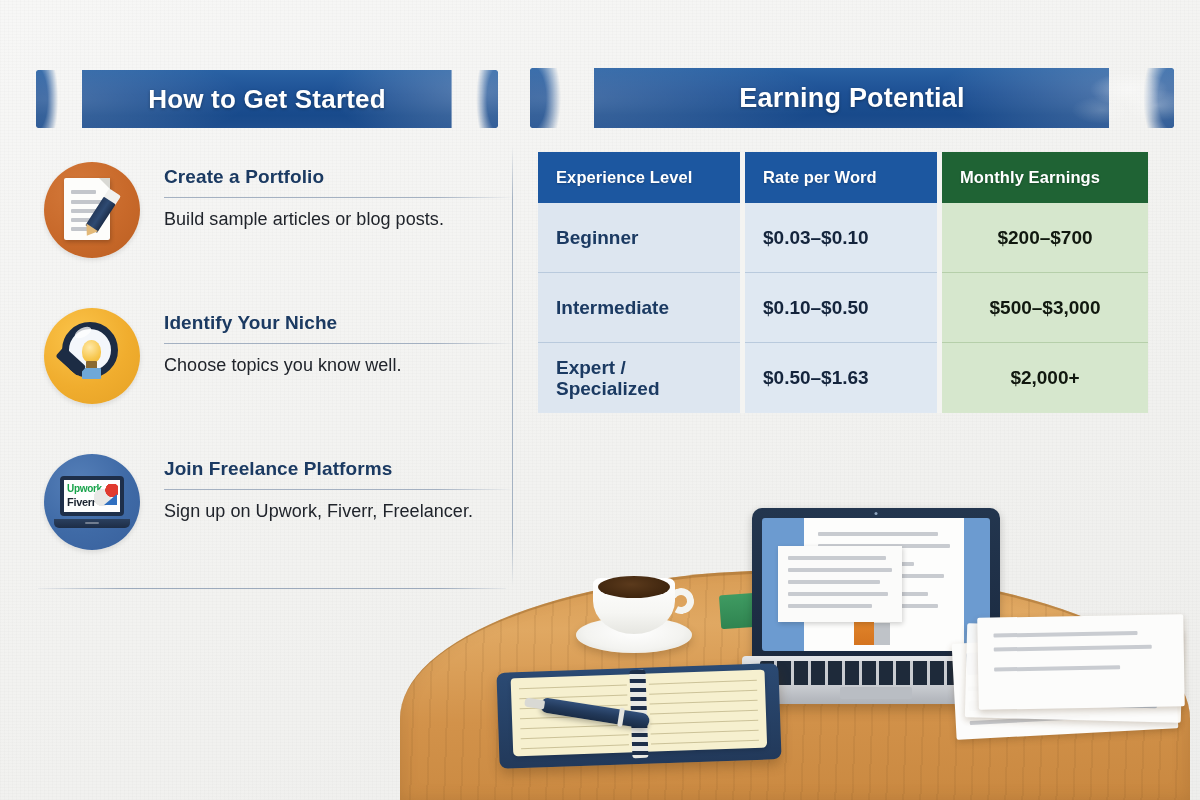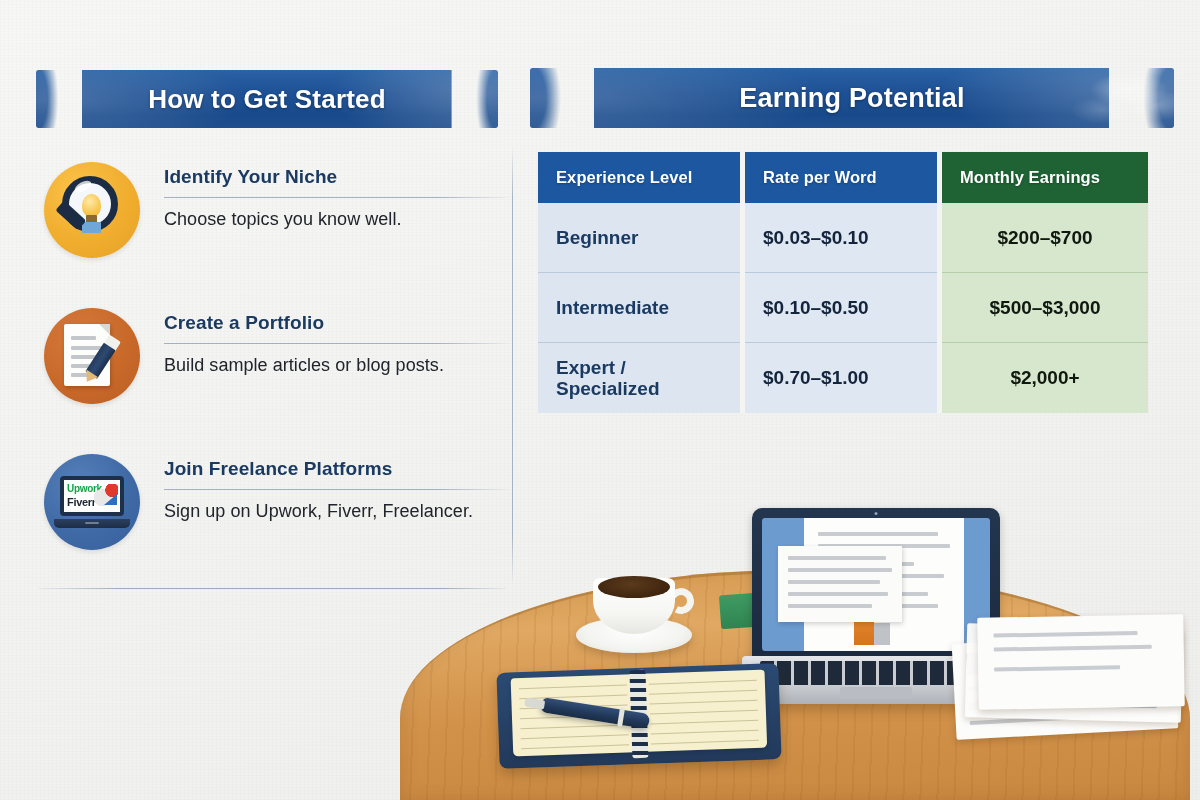--- a/index.html
+++ b/index.html
@@ -407,55 +407,55 @@
   <div class="banner banner-right">
     <span>Earning Potential</span>
   </div>
 
   <div class="v-divider"></div>
   <div class="h-divider"></div>
 
   <div class="steps">
 
     <div class="step">
-      <div class="step-icon icon-niche">
-        <div class="mag-glass"></div>
-        <div class="bulb"></div>
-        <div class="bulb-base"></div>
-        <div class="bulb-socket"></div>
-        <div class="mag-shine"></div>
-        <div class="mag-handle"></div>
-      </div>
-      <div class="step-body">
-        <div class="step-title">Identify Your Niche</div>
-        <div class="step-rule"></div>
-        <div class="step-desc">Choose topics you know well.</div>
-      </div>
-    </div>
-
-    <div class="step">
       <div class="step-icon icon-portfolio">
         <div class="doc">
           <div class="doc-fold"></div>
           <div class="doc-line l1"></div>
           <div class="doc-line l2"></div>
           <div class="doc-line l3"></div>
           <div class="doc-line l4"></div>
           <div class="doc-line l5"></div>
         </div>
         <div class="pencil">
           <div class="pencil-eraser"></div>
           <div class="pencil-body"></div>
           <div class="pencil-tip"></div>
         </div>
       </div>
       <div class="step-body">
         <div class="step-title">Create a Portfolio</div>
         <div class="step-rule"></div>
         <div class="step-desc">Build sample articles or blog posts.</div>
+      </div>
+    </div>
+
+    <div class="step">
+      <div class="step-icon icon-niche">
+        <div class="mag-glass"></div>
+        <div class="bulb"></div>
+        <div class="bulb-base"></div>
+        <div class="bulb-socket"></div>
+        <div class="mag-shine"></div>
+        <div class="mag-handle"></div>
+      </div>
+      <div class="step-body">
+        <div class="step-title">Identify Your Niche</div>
+        <div class="step-rule"></div>
+        <div class="step-desc">Choose topics you know well.</div>
       </div>
     </div>
 
     <div class="step">
       <div class="step-icon icon-platforms">
         <div class="laptop-icn">
           <div class="laptop-screen">
             <div class="lg-upwork">Upwork</div>
             <div class="lg-fiverr">Fiverr</div>
             <div class="lg-swoosh"></div>
@@ -505,21 +505,21 @@
         <td class="c-earn">$500–$3,000</td>
       </tr>
       <tr>
         <td class="c-level">
           <div class="multi">
             <div>Expert /</div>
             <div>Specialized</div>
           </div>
         </td>
         <td class="col-sep"></td>
-        <td class="c-rate">$0.70–$1.00</td>
+        <td class="c-rate">$0.50–$1.63</td>
         <td class="col-sep"></td>
         <td class="c-earn">$2,000+</td>
       </tr>
     </tbody>
   </table>
 
   <div class="desk-scene">
     <div class="desk-top"></div>
     <div class="desk-edge"></div>
 

